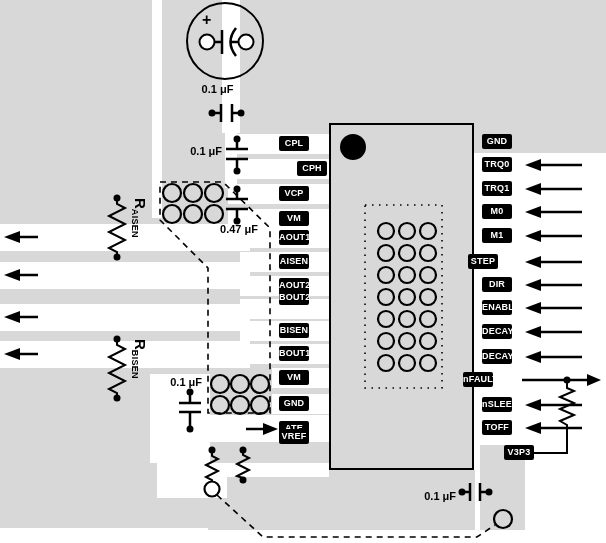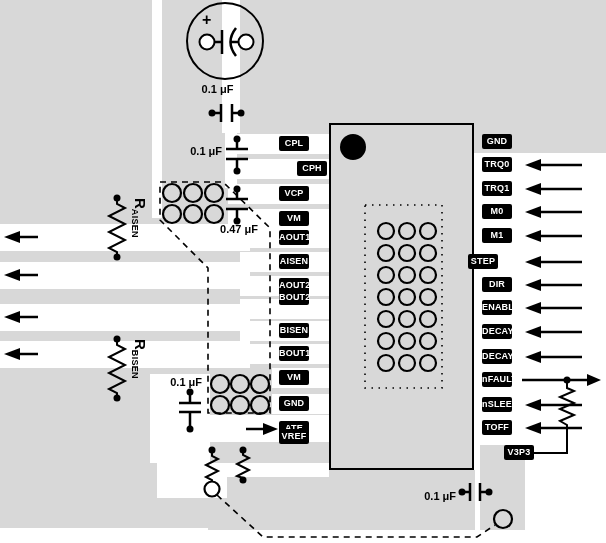--- a/index.html
+++ b/index.html
@@ -267,21 +267,21 @@
   <div class="pin" style="left:482px;top:134px">GND</div>
   <div class="pin" style="left:482px;top:157px">TRQ0</div>
   <div class="pin" style="left:482px;top:181px">TRQ1</div>
   <div class="pin" style="left:482px;top:204px">M0</div>
   <div class="pin" style="left:482px;top:228px">M1</div>
   <div class="pin" style="left:468px;top:254px">STEP</div>
   <div class="pin" style="left:482px;top:277px">DIR</div>
   <div class="pin" style="left:482px;top:300px">ENABLE</div>
   <div class="pin" style="left:482px;top:324px">DECAY0</div>
   <div class="pin" style="left:482px;top:349px">DECAY1</div>
-  <div class="pin" style="left:482px;top:372px">nFAULT</div>
+  <div class="pin" style="left:463px;top:372px">nFAULT</div>
   <div class="pin" style="left:482px;top:397px">nSLEEP</div>
   <div class="pin" style="left:482px;top:420px">TOFF</div>
   <div class="pin" style="left:504px;top:445px">V3P3</div>
 
   <div class="plus" style="left:202px;top:11px">+</div>
   <div class="cl tc" style="left:190px;top:83px;width:55px">0.1 μF</div>
   <div class="cl tr" style="left:168px;top:145px;width:54px">0.1 μF</div>
   <div class="cl tc" style="left:210px;top:223px;width:58px">0.47 μF</div>
   <div class="cl tr" style="left:150px;top:376px;width:52px">0.1 μF</div>
   <div class="cl tr" style="left:404px;top:490px;width:52px">0.1 μF</div>

